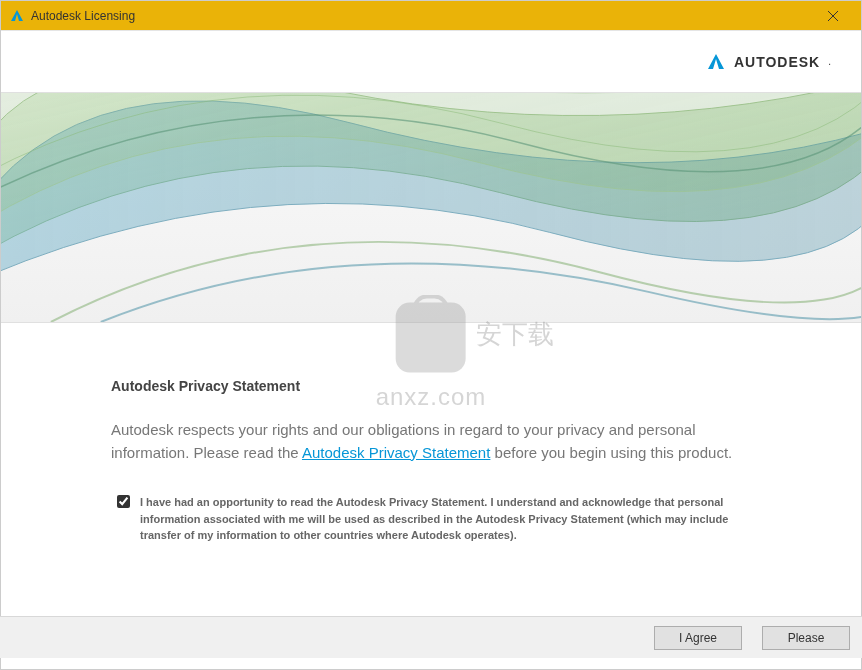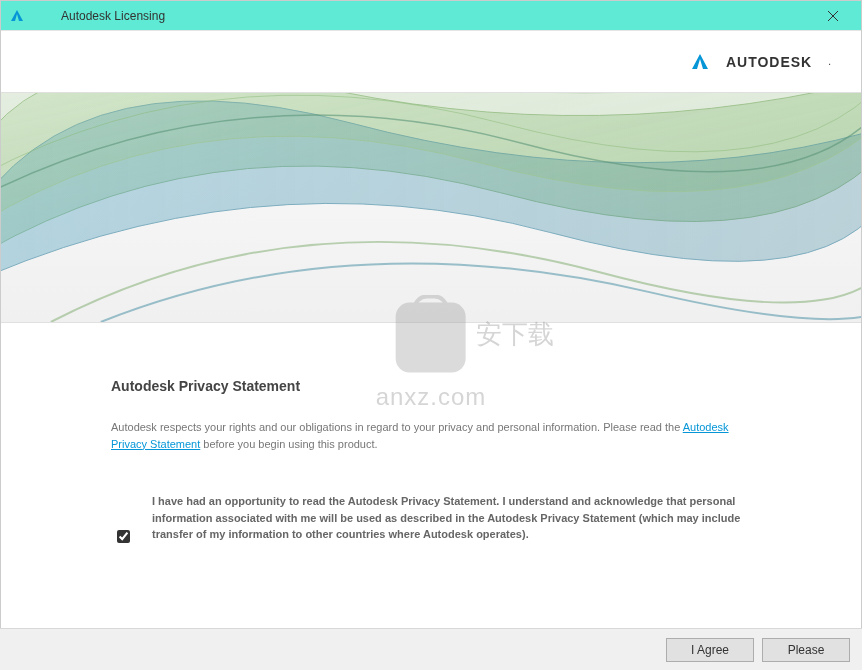--- a/index.html
+++ b/index.html
@@ -14,22 +14,21 @@
       height: 670px;
       overflow: hidden;
       border: 1px solid #ccc;
     }
     .titlebar {
       height: 30px;
       display: flex;
       align-items: center;
       padding: 0 8px;
       border-bottom: 1px solid #e5e5e5;
-      background: #5eead4;
-      gap: 30px;
+      background: #eab308;
     }
     .titlebar-icon {
       width: 16px;
       height: 16px;
       margin-right: 6px;
       display: flex;
       align-items: center;
       justify-content: center;
     }
     .titlebar-title {
@@ -51,21 +50,21 @@
       height: 62px;
       display: flex;
       align-items: center;
       justify-content: flex-end;
       padding: 0 30px;
       border-bottom: 1px solid #e0e0e0;
     }
     .autodesk-logo {
       display: flex;
       align-items: center;
-      gap: 16px;
+      gap: 8px;
     }
     .autodesk-logo-text {
       font-size: 14px;
       font-weight: bold;
       letter-spacing: 1px;
       color: #333;
     }
     .banner {
       height: 230px;
       position: relative;
@@ -130,62 +129,62 @@
     .content {
       padding: 55px 110px 20px 110px;
     }
     .privacy-title {
       font-size: 14px;
       font-weight: bold;
       color: #444;
       margin-bottom: 25px;
     }
     .privacy-intro {
-      font-size: 11px;
+      font-size: 15px;
       color: #777;
       line-height: 1.5;
-      margin-bottom: 41px;
+      margin-bottom: 30px;
     }
     .privacy-link {
       color: #0696d7;
       text-decoration: underline;
       cursor: pointer;
     }
     .consent-row {
       display: flex;
-      align-items: flex-end;
-      gap: 22px;
+      align-items: flex-start;
+      gap: 10px;
       margin-left: 6px;
     }
     .consent-checkbox {
       width: 13px;
       height: 13px;
       margin-top: 1px;
       cursor: pointer;
       accent-color: #333;
     }
     .consent-text {
       font-size: 11px;
       font-weight: bold;
       color: #666;
       line-height: 1.5;
     }
     .footer {
       position: absolute;
-      bottom: 0;
+      bottom: 12px;
       left: 0;
       right: 0;
       height: 42px;
       background: #f0f0f0;
       border-top: 1px solid #d8d8d8;
       display: flex;
       align-items: center;
       justify-content: flex-end;
       padding: 0 12px;
-      gap: 8px;
+      gap: 20px;
     }
     .footer-btn {
       min-width: 88px;
       height: 24px;
       background: #e1e1e1;
       border: 1px solid #adadad;
       font-size: 12px;
       color: #333;
       cursor: pointer;
       padding: 0 14px;

